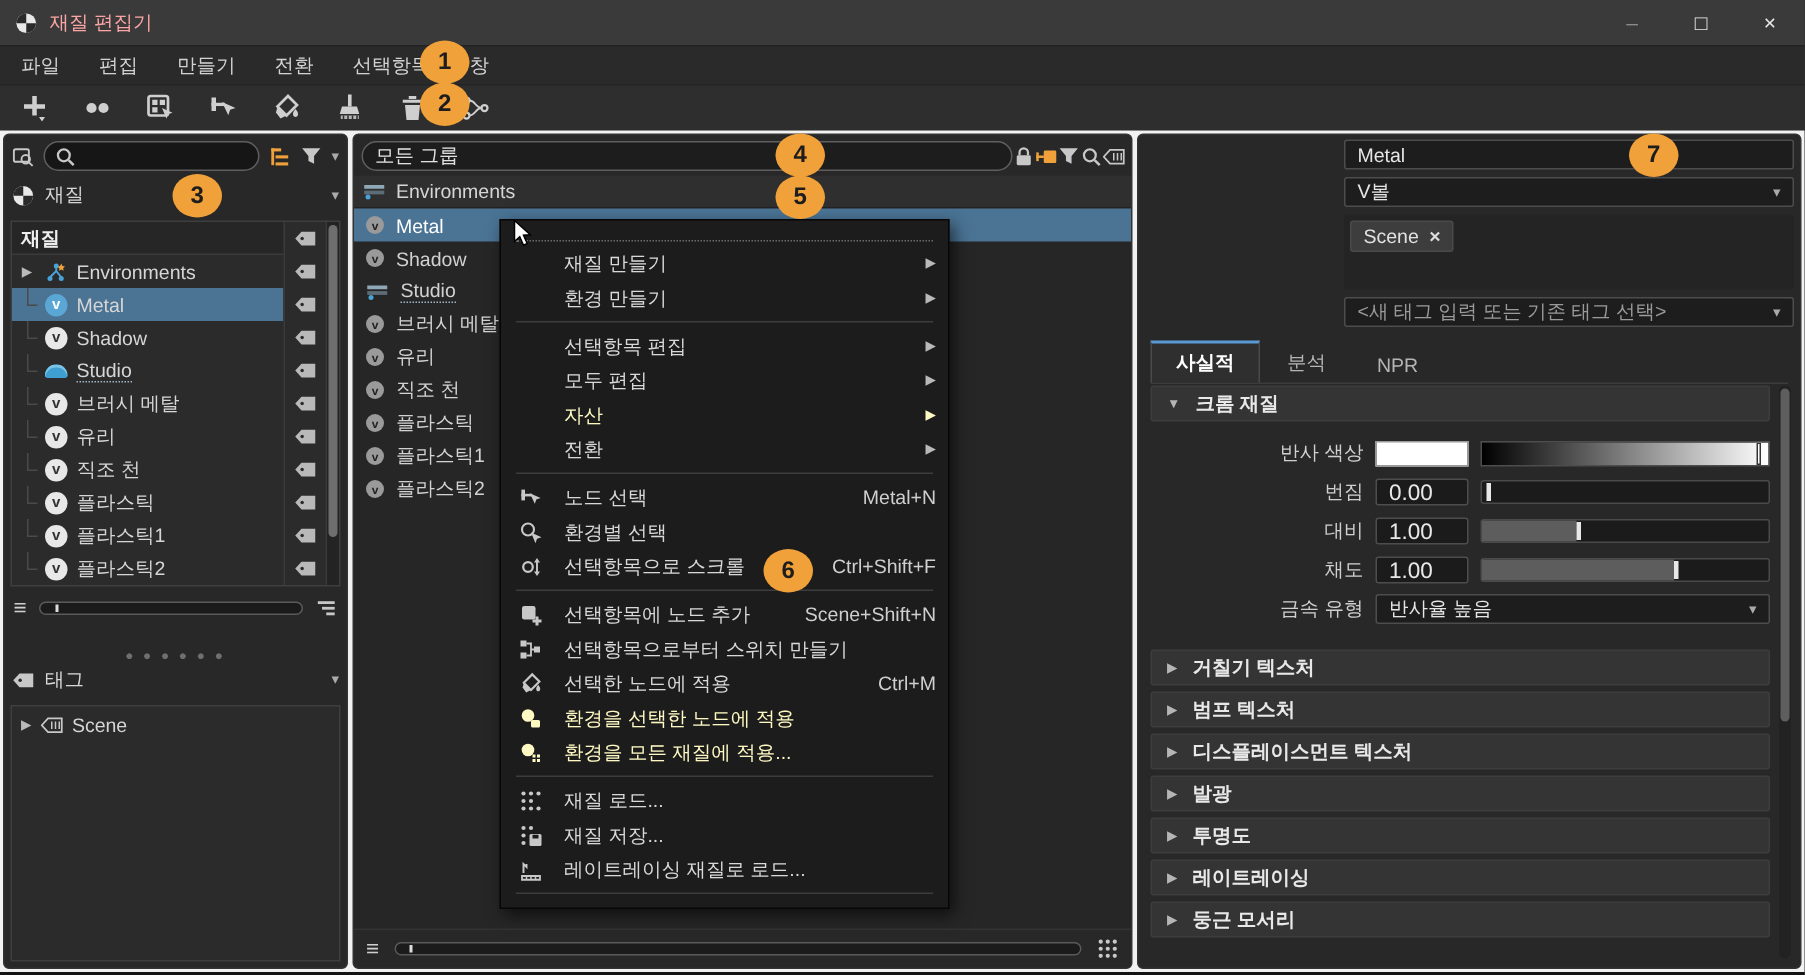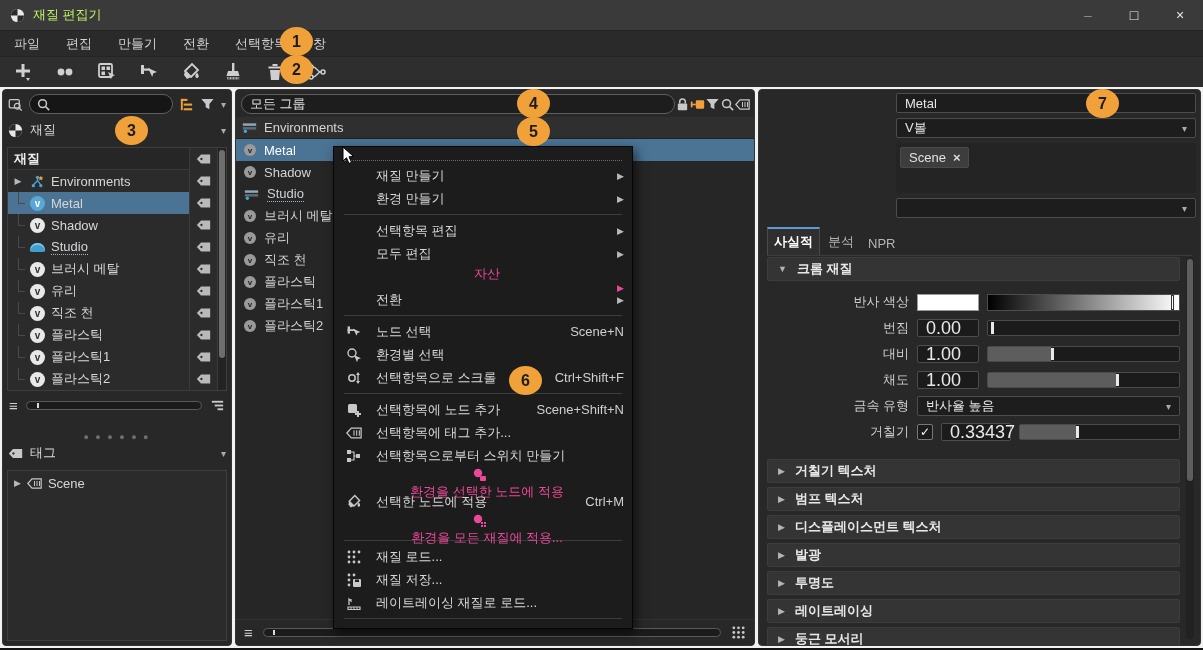--- a/index.html
+++ b/index.html
@@ -2,21 +2,21 @@
 <html><head>
 <meta charset="utf-8">
 <style>
   * { margin:0; padding:0; box-sizing:border-box; }
   html,body { width:1203px; height:650px; background:#111; overflow:hidden;
     font-family:"Liberation Sans","DejaVu Sans",sans-serif; }
   .window { position:absolute; inset:0; width:1203px; height:650px; background:#141414; color:#d6d6d6; font-size:13px; }
 
   
   .titlebar { position:absolute; top:0; left:0; width:100%; height:30px; background:#3a3a3a; display:flex; align-items:center; padding-left:10px; }
-  .titlebar .app-title { margin-left:8px; color:#bef264; }
+  .titlebar .app-title { margin-left:8px; color:#fca5a5; }
   .win-controls { position:absolute; right:0; top:0; height:30px; display:flex; }
   .win-btn { width:46px; height:30px; display:flex; align-items:center; justify-content:center; color:#e8e8e8; font-size:14px; }
   .win-btn.min { color:#8a8a8a; }
   .menubar { position:absolute; top:30px; left:0; width:100%; height:26px; background:#2a2a2a; display:flex; align-items:center; gap:26px; padding-left:14px; border-top:1px solid #232323; }
   .menubar .menu-item { color:#d2d2d2; }
   .toolbar { position:absolute; top:56px; left:0; width:100%; height:31px; background:#2e2e2e; display:flex; align-items:center; gap:16px; padding-left:10px; border-top:1px solid #242424; }
   .tool-btn { width:26px; height:24px; display:flex; align-items:center; justify-content:center; color:#cfcfcf; }
   .tool-btn svg { width:20px; height:20px; }
 
   
@@ -80,40 +80,40 @@
 
   
   .ctx { position:absolute; left:333px; top:146px; width:300px; background:#1c1c1c; border:1px solid #060606; box-shadow:3px 4px 10px rgba(0,0,0,.6); padding:4px 0 5px; z-index:30; }
   .ctx .tear { height:8px; margin:2px 10px 3px; border-bottom:1px dotted #6a6a6a; }
   .mi { height:23px; display:flex; align-items:center; padding:0 8px 0 12px; color:#d8d8d8; }
   .mi .mi-ico { width:26px; color:#c8c8c8; }
   .mi .mi-ico svg { width:16px; height:16px; }
   .mi .lbl { margin-left:4px; }
   .mi .sc { margin-left:auto; color:#cfcfcf; }
   .mi .sub { margin-left:auto; color:#b9b9b9; font-size:9px; }
-  .mi.disabled, .mi.disabled .mi-ico, .mi.disabled .sub { color:#ec4899;flex-direction:column; }
+  .mi.disabled, .mi.disabled .mi-ico, .mi.disabled .sub { color:#fef9c3; }
   .ctx .sep { height:1px; background:#3c3c3c; margin:4px 10px; }
 
   
   .rp-field { position:absolute; left:137px; width:300px; height:20px; background:#1d1d1d; border:1px solid #4d4d4d; border-radius:2px; color:#e6e6e6; display:flex; align-items:center; padding:0 8px; }
   input.rp-field { font:13px "Liberation Sans",sans-serif; }
   .rp-field .caret { margin-left:auto; }
   .rp-tagbox { position:absolute; left:137px; top:53px; width:300px; height:50px; background:#242424; border-radius:2px; padding:4px; }
   .chip { display:inline-flex; align-items:center; gap:7px; height:21px; background:#3d3d3d; border:1px solid #4a4a4a; border-radius:2px; padding:0 8px; color:#e2e2e2; }
   .chip .x { font-weight:bold; color:#dcdcdc; }
   .rp-placeholder { color:#9a9a9a; }
   .tabs { position:absolute; left:8px; top:142px; right:8px; height:24px; display:flex; align-items:flex-end; gap:2px; border-bottom:1px solid #3c3c3c; }
-  .tab { padding:4px 6px; color:#b5b5b5; }
+  .tab { padding:4px 16px; color:#b5b5b5; }
   .tab.active { background:#2f2f2f; border:1px solid #4a4a4a; border-bottom:none; border-top:2px solid #5b9bd5; color:#fff; font-weight:bold; }
   .rp-scroll { position:absolute; left:8px; right:20px; top:167px; bottom:6px; }
   .sec-head { height:24px; background:#343434; border:1px solid #3d3d3d; border-radius:2px; display:flex; align-items:center; gap:10px; padding-left:10px; font-weight:bold; color:#e8e8e8; margin-top:4px; }
   .sec-head .twisty { color:#b5b5b5; font-size:9px; }
   .prop-row { height:26px; display:flex; align-items:center; gap:8px; }
   .prop-lbl { width:142px; text-align:right; color:#cfcfcf; flex:0 0 auto; }
-  .vbox { width:62px; height:18px; background:#1b1b1b; border:1px solid #4d4d4d; border-radius:2px; display:flex; align-items:center; padding-left:8px; color:#e8e8e8; font-size:18px; flex:0 0 auto; }
+  .vbox { width:62px; height:18px; background:#1b1b1b; border:1px solid #4d4d4d; border-radius:2px; display:flex; align-items:center; padding-left:8px; color:#e8e8e8; font-size:15px; flex:0 0 auto; }
   .swatch { width:62px; height:17px; background:#fff; border:1px solid #9a9a9a; flex:0 0 auto; }
   .grad { flex:1; height:17px; border:1px solid #4d4d4d; background:linear-gradient(to right,#000,#fff); position:relative; }
   .grad .handle { position:absolute; top:0; bottom:0; right:5px; width:3px; background:#fff; border:1px solid #333; }
   .slider { flex:1; height:16px; background:#1b1b1b; border:1px solid #4a4a4a; border-radius:2px; position:relative; }
   .slider .fill { position:absolute; left:0; top:0; bottom:0; background:#5d5d5d; }
   .slider .handle { position:absolute; top:1px; bottom:1px; width:3px; background:#e8e8e8; }
   .dropdown { flex:1; height:20px; background:#1d1d1d; border:1px solid #4d4d4d; border-radius:2px; display:flex; align-items:center; padding:0 8px; color:#e6e6e6; }
   .dropdown .caret { margin-left:auto; }
   .checkbox { width:16px; height:16px; background:#1b1b1b; border:1px solid #777; border-radius:2px; color:#fff; font-size:12px; font-weight:bold; display:flex; align-items:center; justify-content:center; flex:0 0 auto; }
   .rp-vscroll { position:absolute; right:6px; top:167px; bottom:6px; width:8px; background:#222; border-radius:4px; }
@@ -683,20 +683,21 @@
         <span>V볼</span>
         <span class="caret">▾</span>
       </div>
       <div class="rp-tagbox">
         <span class="chip">
           <span>Scene</span>
           <span class="x">×</span>
         </span>
       </div>
       <div class="rp-field" style="top:108px">
+        <span class="rp-placeholder">&lt;새 태그 입력 또는 기존 태그 선택&gt;</span>
         <span class="caret">▾</span>
       </div>
 
       <div class="tabs">
         <div class="tab active">사실적</div>
         <div class="tab">분석</div>
         <div class="tab">NPR</div>
       </div>
 
       <div class="rp-scroll">
@@ -735,29 +736,20 @@
               <div class="handle" style="left:67%"></div>
             </div>
         </div>
         <div class="prop-row">
           <span class="prop-lbl">금속 유형</span>
           <div class="dropdown">
             <span>반사율 높음</span>
             <span class="caret">▾</span>
           </div>
         </div>
-        <div class="prop-row">
-          <span class="prop-lbl">거칠기</span>
-          <div class="checkbox">✓</div>
-          <div class="vbox" style="width:70px">0.33437</div>
-          <div class="slider">
-              <div class="fill" style="width:35%"></div>
-              <div class="handle" style="left:35%"></div>
-            </div>
-        </div>
 
         <div class="sec-head" style="margin-top:14px">
           <span class="twisty">▶</span>
           <span>거칠기 텍스처</span>
         </div>
         <div class="sec-head">
           <span class="twisty">▶</span>
           <span>범프 텍스처</span>
         </div>
         <div class="sec-head">
@@ -821,21 +813,21 @@
         <span class="sub">▶</span>
       </div>
     <div class="sep"></div>
     <div class="mi">
         <span class="mi-ico">
           <svg>
             <use href="#i-selcur"></use>
           </svg>
         </span>
         <span class="lbl">노드 선택</span>
-        <span class="sc">Scene+N</span>
+        <span class="sc">Metal+N</span>
       </div>
     <div class="mi">
         <span class="mi-ico">
           <svg>
             <use href="#i-envsel"></use>
           </svg>
         </span>
         <span class="lbl">환경별 선택</span>
       </div>
     <div class="mi">
@@ -853,49 +845,41 @@
           <svg>
             <use href="#i-addnode"></use>
           </svg>
         </span>
         <span class="lbl">선택항목에 노드 추가</span>
         <span class="sc">Scene+Shift+N</span>
       </div>
     <div class="mi">
         <span class="mi-ico">
           <svg>
-            <use href="#i-tag"></use>
-          </svg>
-        </span>
-        <span class="lbl">선택항목에 태그 추가...</span>
-      </div>
-    <div class="mi">
-        <span class="mi-ico">
-          <svg>
             <use href="#i-switch"></use>
           </svg>
         </span>
         <span class="lbl">선택항목으로부터 스위치 만들기</span>
-      </div>
-    <div class="mi disabled">
-        <span class="mi-ico">
-          <svg>
-            <use href="#i-envapply"></use>
-          </svg>
-        </span>
-        <span class="lbl">환경을 선택한 노드에 적용</span>
       </div>
     <div class="mi">
         <span class="mi-ico">
           <svg>
             <use href="#i-bucket"></use>
           </svg>
         </span>
         <span class="lbl">선택한 노드에 적용</span>
         <span class="sc">Ctrl+M</span>
+      </div>
+    <div class="mi disabled">
+        <span class="mi-ico">
+          <svg>
+            <use href="#i-envapply"></use>
+          </svg>
+        </span>
+        <span class="lbl">환경을 선택한 노드에 적용</span>
       </div>
     <div class="mi disabled">
         <span class="mi-ico">
           <svg>
             <use href="#i-envapplyall"></use>
           </svg>
         </span>
         <span class="lbl">환경을 모든 재질에 적용...</span>
       </div>
     <div class="sep"></div>

